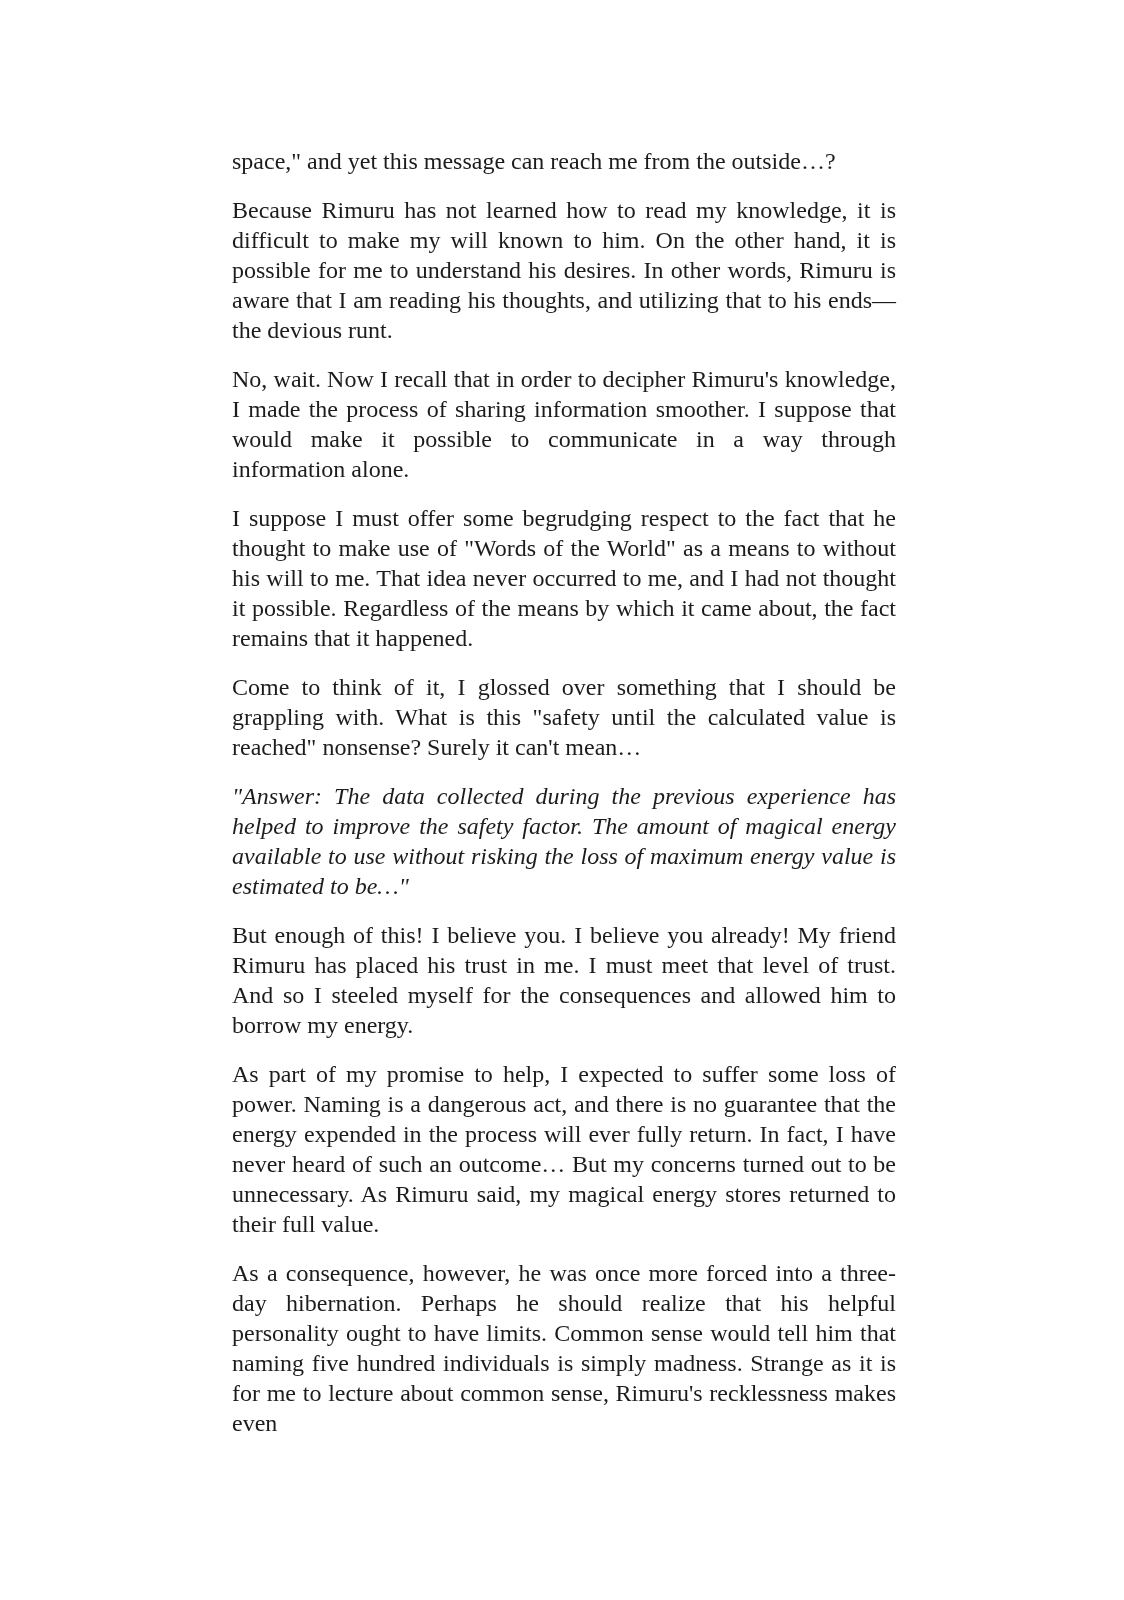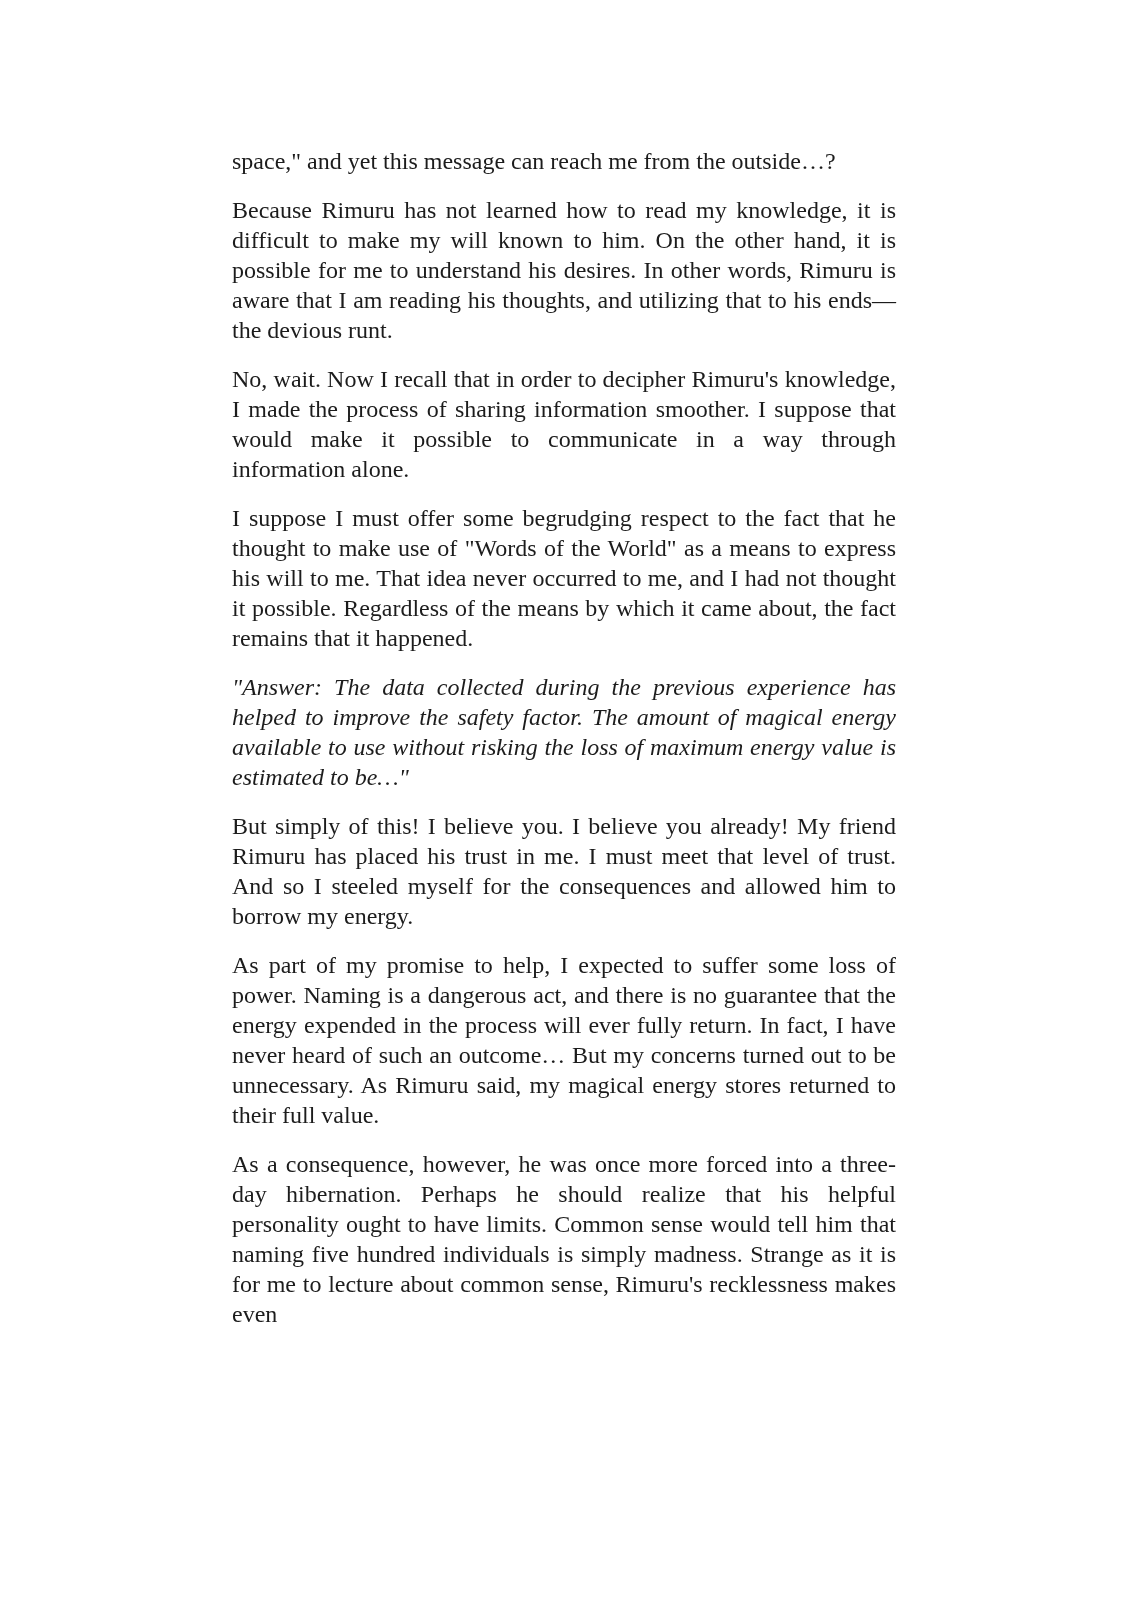--- a/index.html
+++ b/index.html
@@ -36,19 +36,20 @@
   }
 </style>
 </head>
 <body>
 
 <main class="page">
   <section class="text-column" id="text-block">
       <p class="para">space," and yet this message can reach me from the outside…?</p>
       <p class="para">Because Rimuru has not learned how to read my knowledge, it is difficult to make my will known to him. On the other hand, it is possible for me to understand his desires. In other words, Rimuru is aware that I am reading his thoughts, and utilizing that to his ends—the devious runt.</p>
       <p class="para">No, wait. Now I recall that in order to decipher Rimuru's knowledge, I made the process of sharing information smoother. I suppose that would make it possible to communicate in a way through information alone.</p>
-      <p class="para">I suppose I must offer some begrudging respect to the fact that he thought to make use of "Words of the World" as a means to express his will to me. That idea never occurred to me, and I had not thought it possible. Regardless of the means by which it came about, the fact remains that it happened.</p>
+      <p class="para">I suppose I must offer some begrudging respect to the fact that he thought to make use of "Words of the World" as a means to without his will to me. That idea never occurred to me, and I had not thought it possible. Regardless of the means by which it came about, the fact remains that it happened.</p>
+      <p class="para">Come to think of it, I glossed over something that I should be grappling with. What is this "safety until the calculated value is reached" nonsense? Surely it can't mean…</p>
       <p class="para italic">"Answer: The data collected during the previous experience has helped to improve the safety factor. The amount of magical energy available to use without risking the loss of maximum energy value is estimated to be…"</p>
-      <p class="para">But simply of this! I believe you. I believe you already! My friend Rimuru has placed his trust in me. I must meet that level of trust. And so I steeled myself for the consequences and allowed him to borrow my energy.</p>
+      <p class="para">But enough of this! I believe you. I believe you already! My friend Rimuru has placed his trust in me. I must meet that level of trust. And so I steeled myself for the consequences and allowed him to borrow my energy.</p>
       <p class="para">As part of my promise to help, I expected to suffer some loss of power. Naming is a dangerous act, and there is no guarantee that the energy expended in the process will ever fully return. In fact, I have never heard of such an outcome… But my concerns turned out to be unnecessary. As Rimuru said, my magical energy stores returned to their full value.</p>
       <p class="para">As a consequence, however, he was once more forced into a three-day hibernation. Perhaps he should realize that his helpful personality ought to have limits. Common sense would tell him that naming five hundred individuals is simply madness. Strange as it is for me to lecture about common sense, Rimuru's recklessness makes even</p>
     </section>
 </main>
 
 </body></html>

